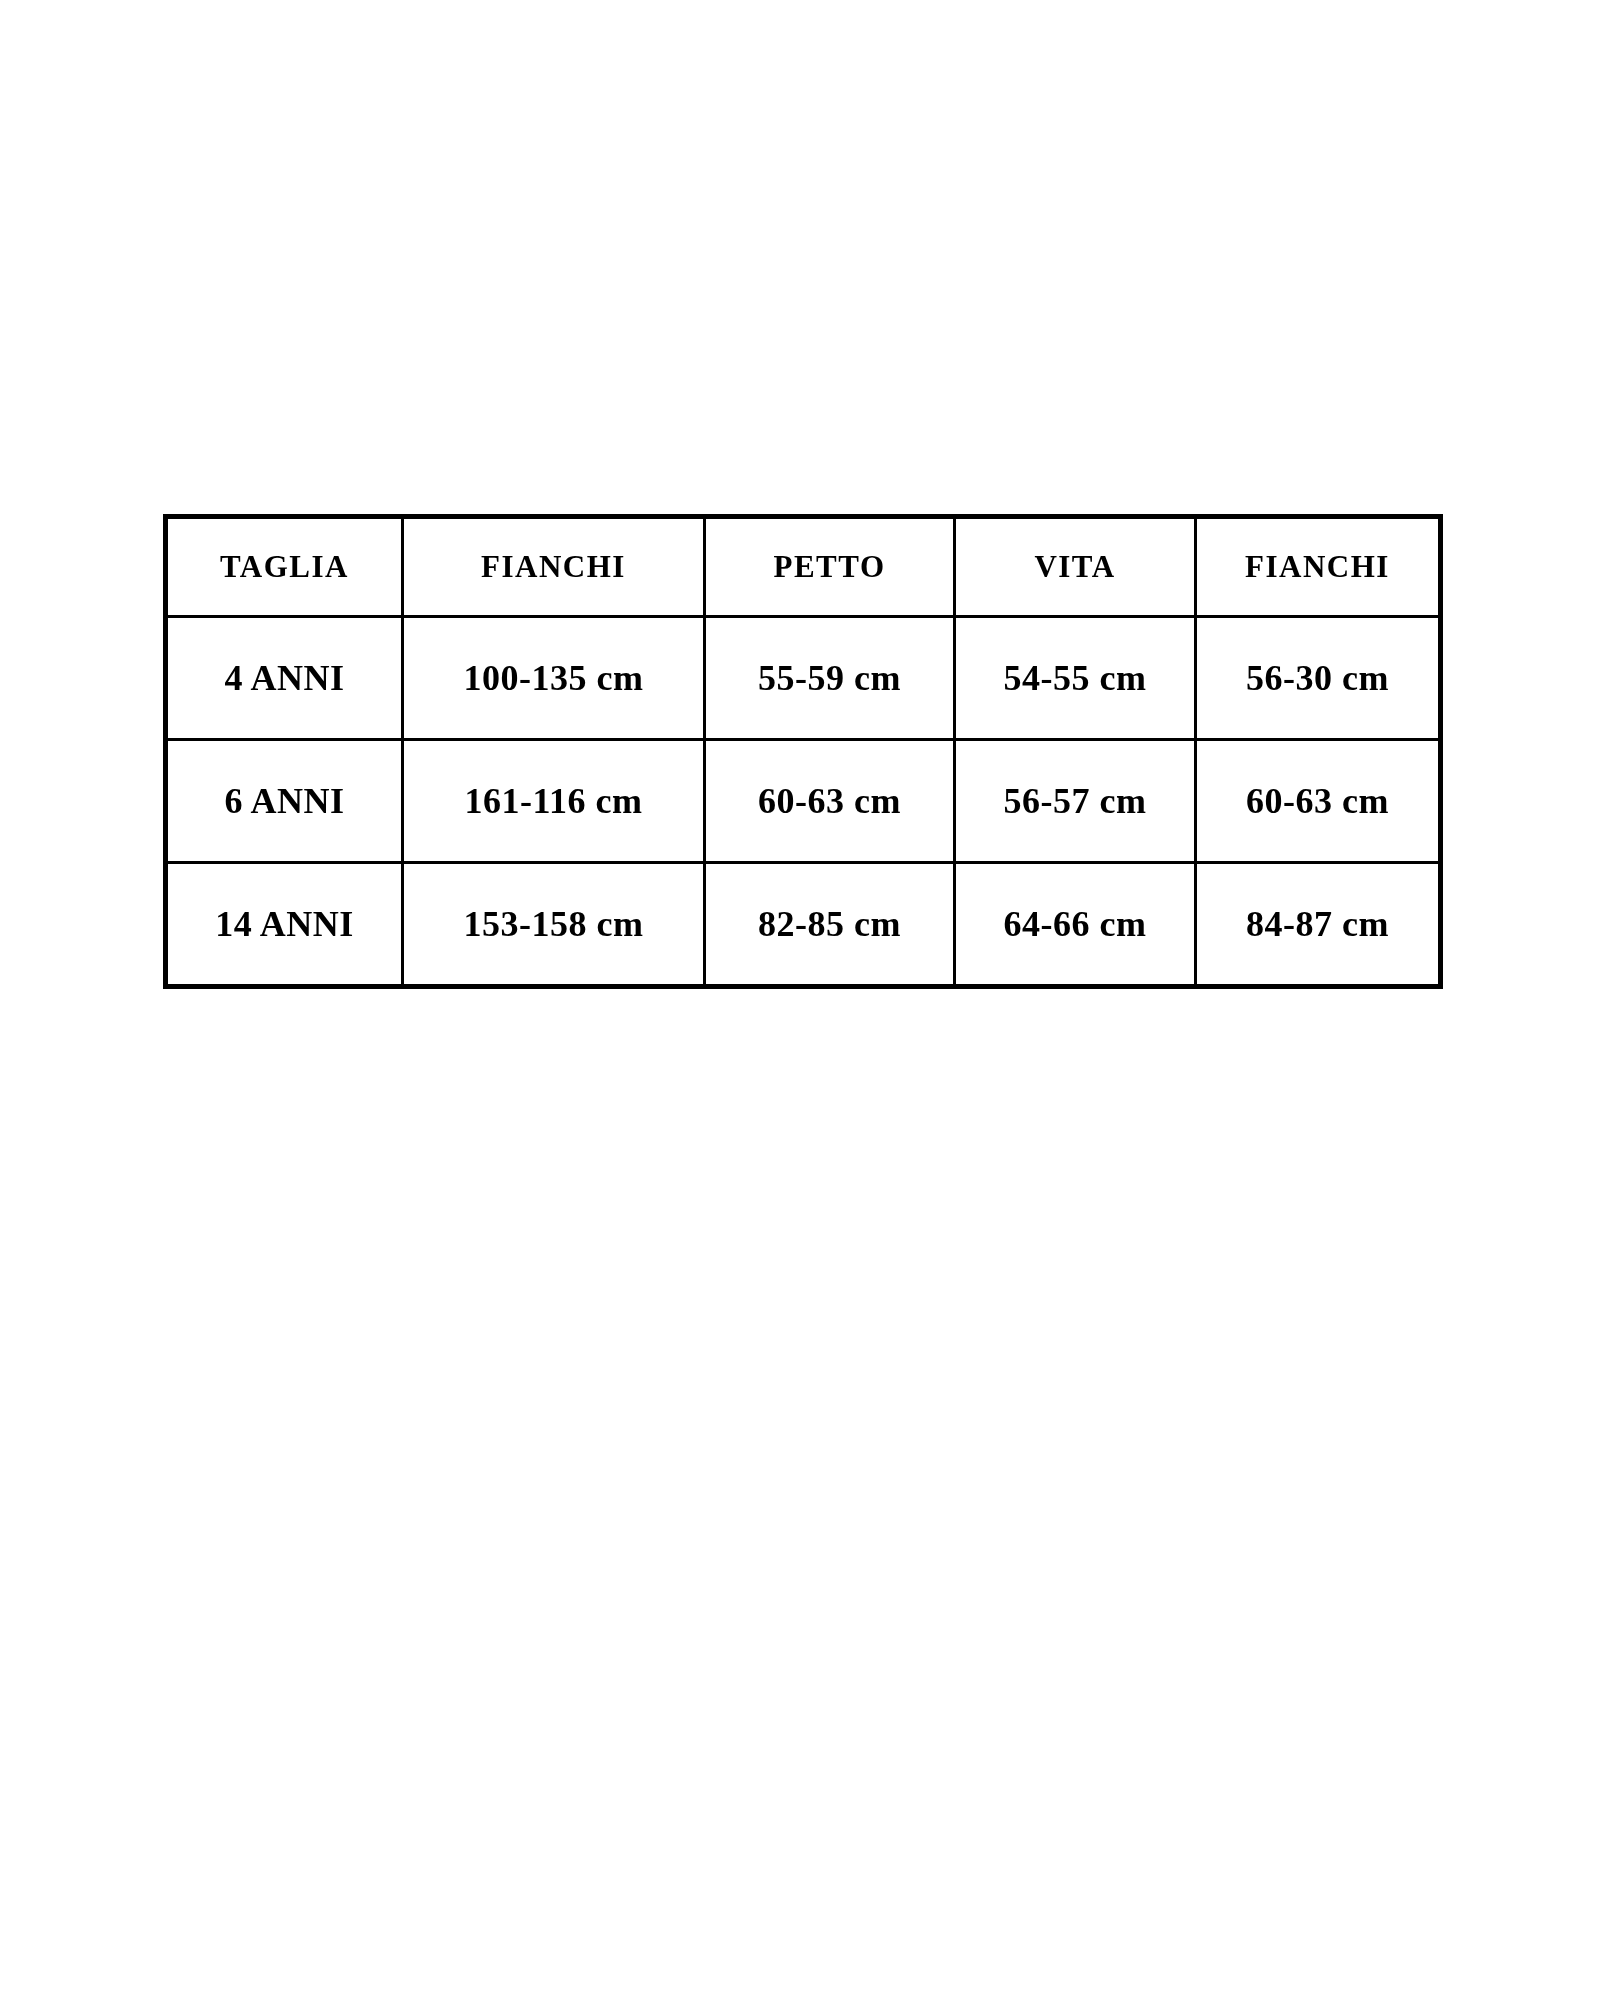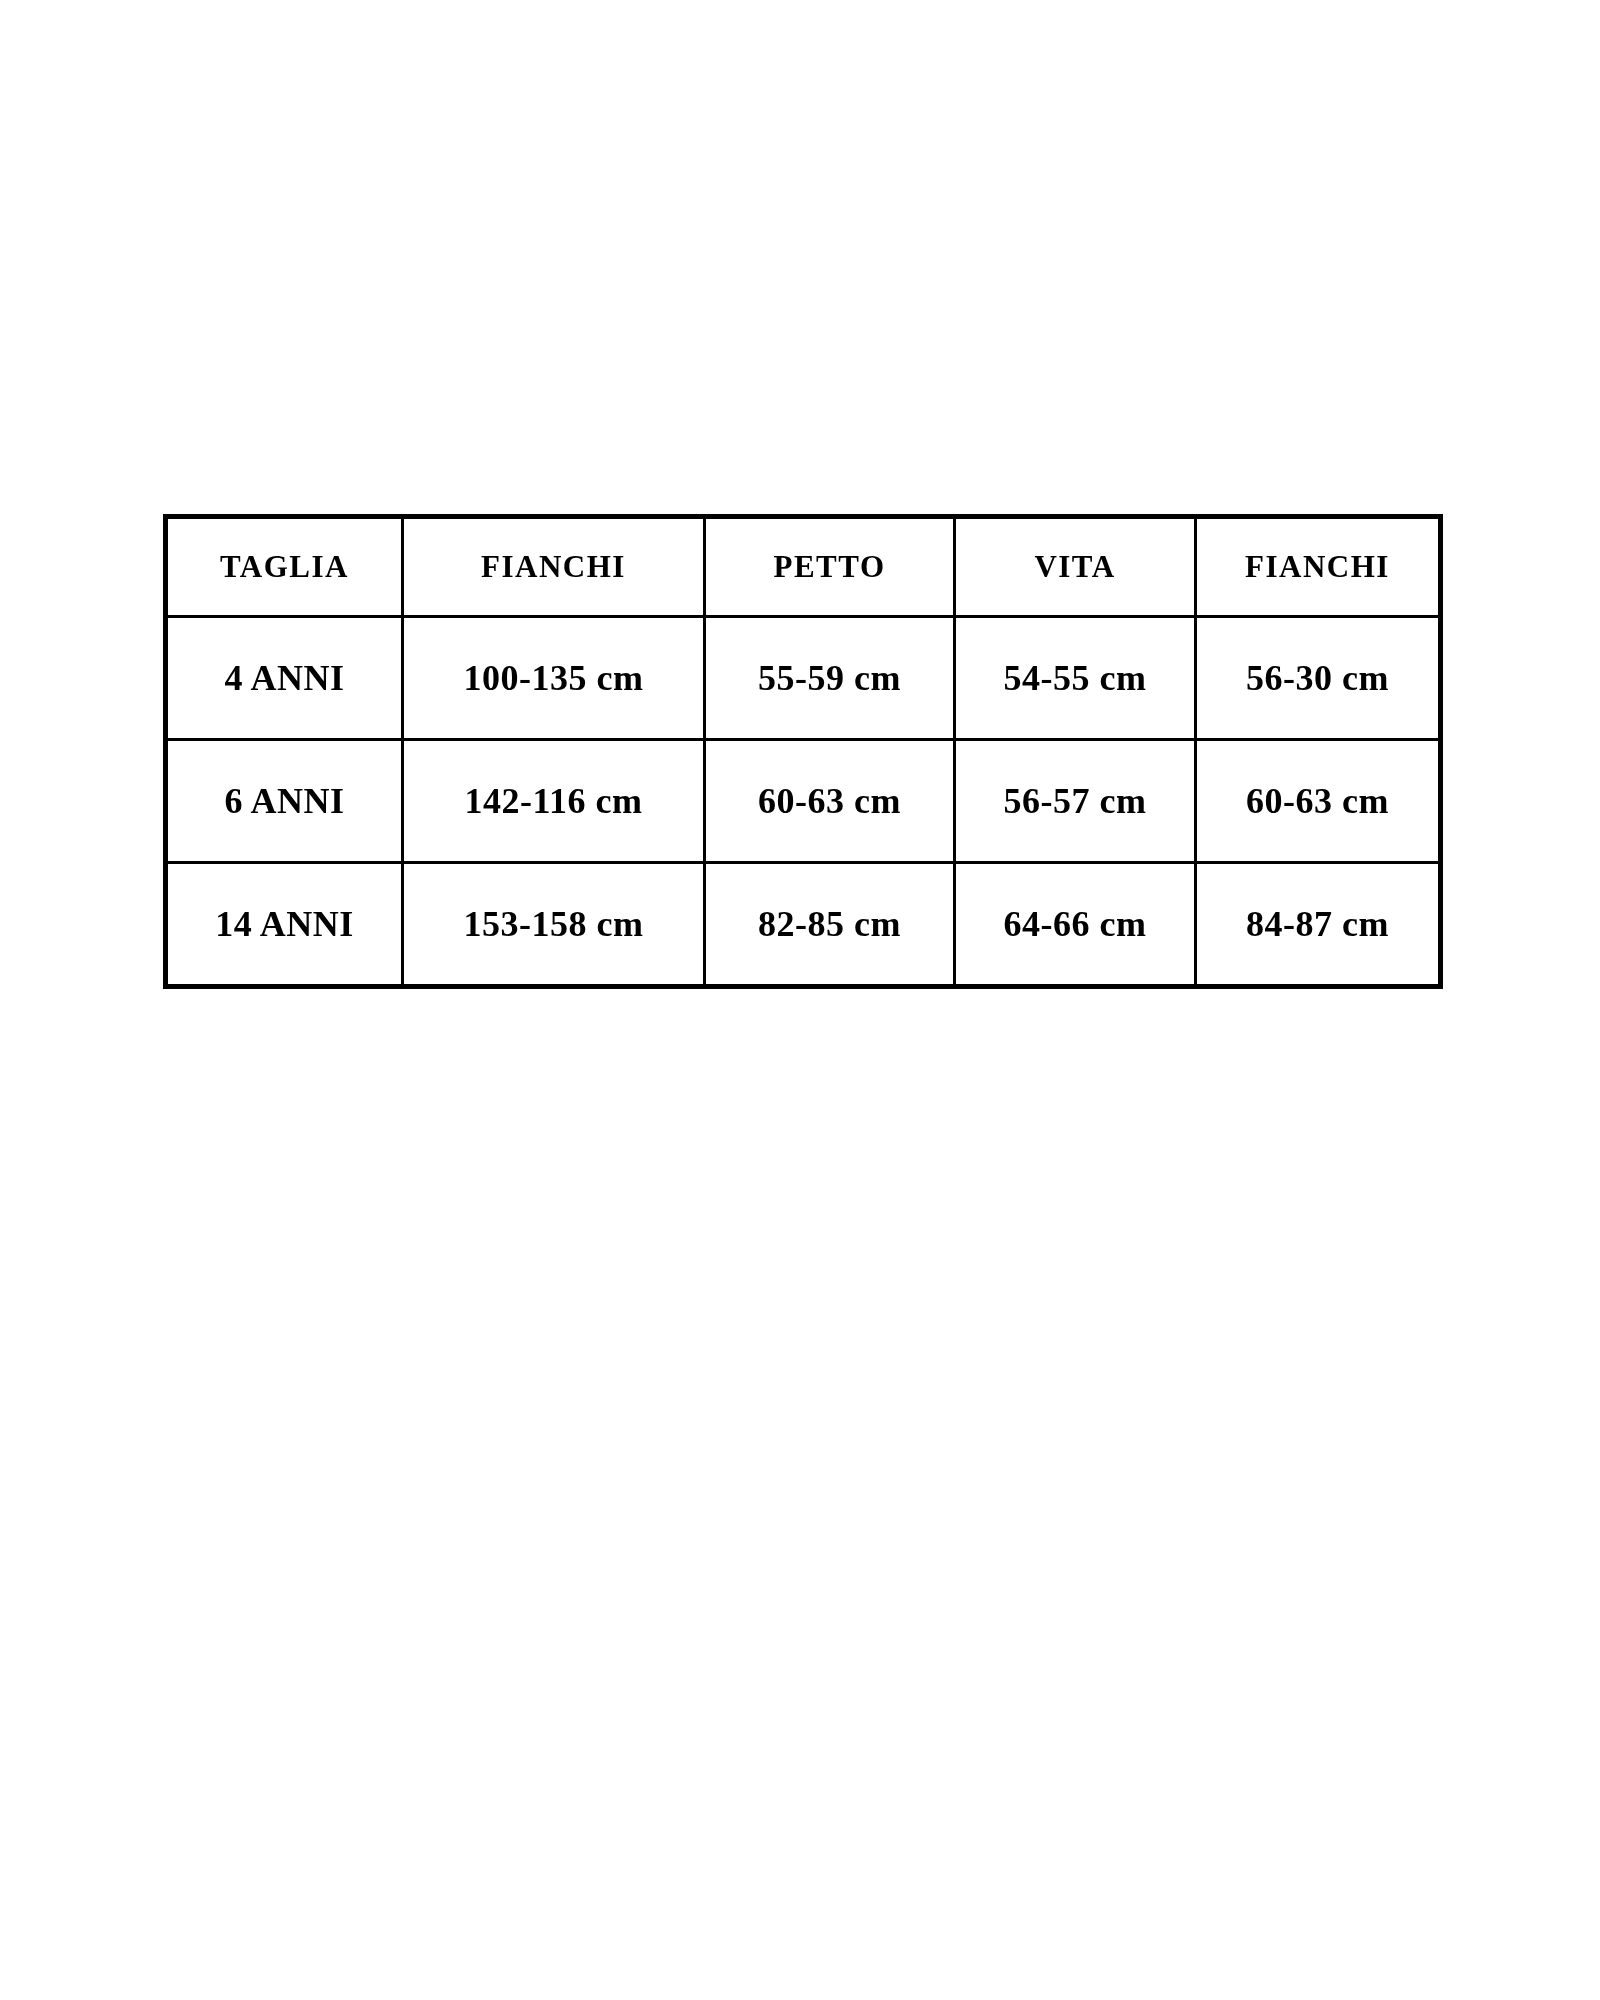--- a/index.html
+++ b/index.html
@@ -74,21 +74,21 @@
     <tbody>
       <tr>
         <td>4 ANNI</td>
         <td>100-135 cm</td>
         <td>55-59 cm</td>
         <td>54-55 cm</td>
         <td>56-30 cm</td>
       </tr>
       <tr>
         <td>6 ANNI</td>
-        <td>142-116 cm</td>
+        <td>161-116 cm</td>
         <td>60-63 cm</td>
         <td>56-57 cm</td>
         <td>60-63 cm</td>
       </tr>
       <tr>
         <td>14 ANNI</td>
         <td>153-158 cm</td>
         <td>82-85 cm</td>
         <td>64-66 cm</td>
         <td>84-87 cm</td>

